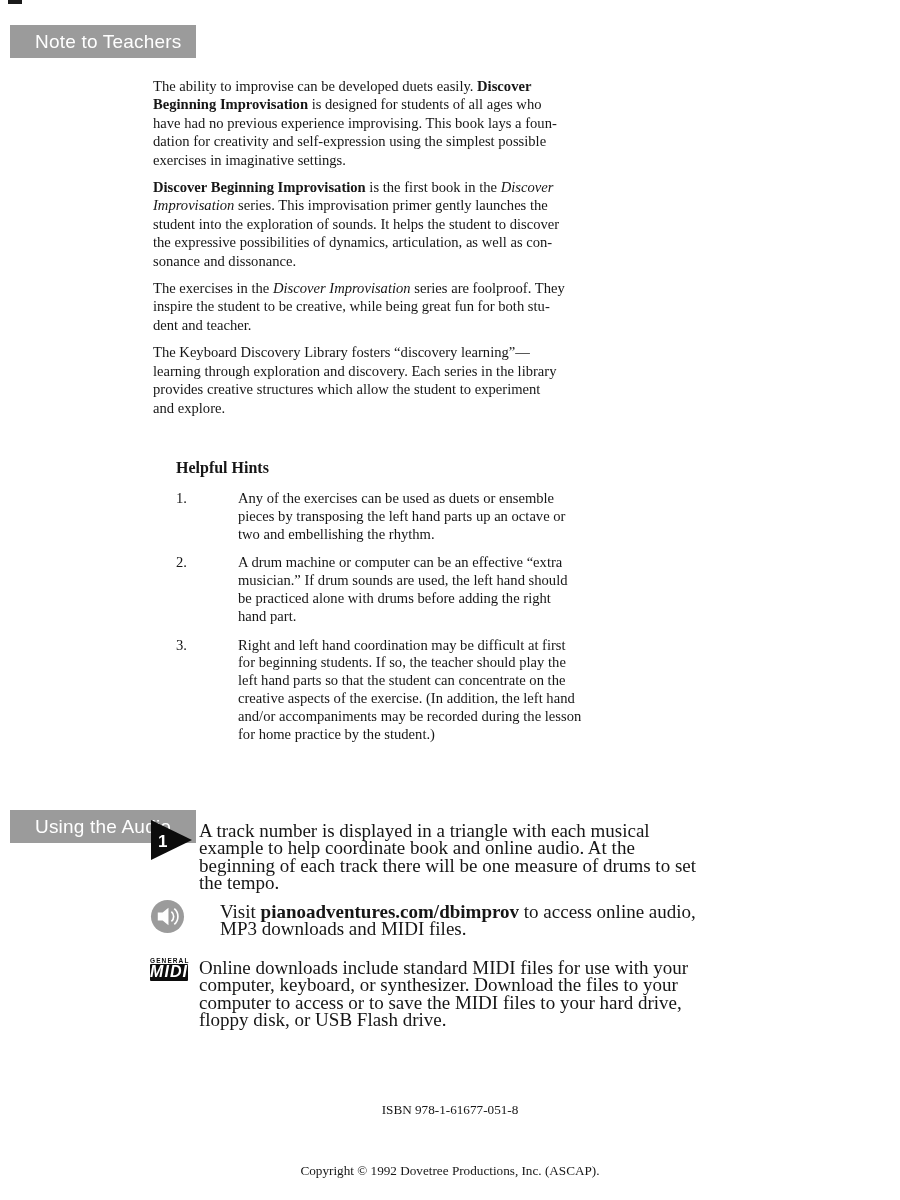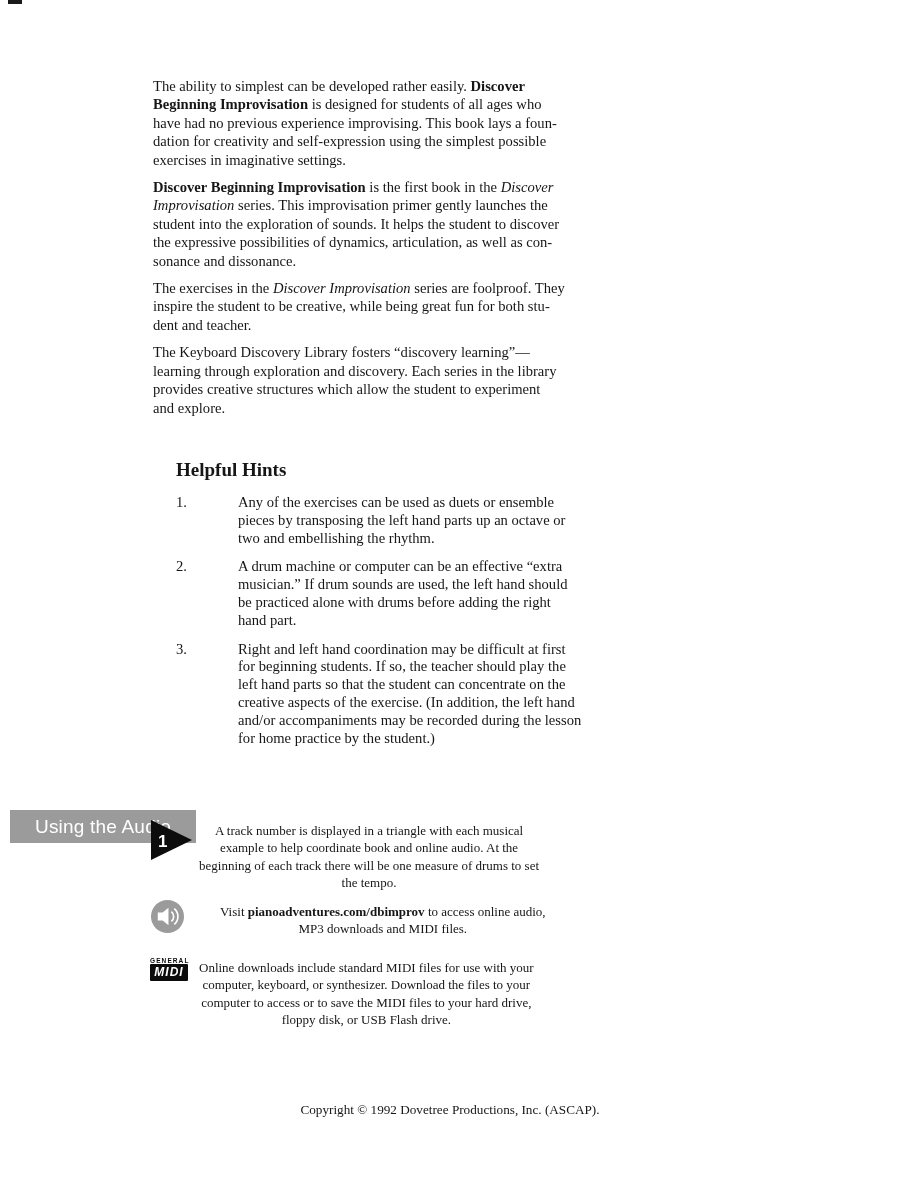--- a/index.html
+++ b/index.html
@@ -48,21 +48,21 @@
   }
   .rt-b { font-weight: bold; }
   .rt-i { font-style: italic; }
 
   #helpful-hints {
     position: absolute;
     left: 176px; top: 459px;
   }
   .hints-heading {
     font-weight: bold;
-    font-size: 19px;
+    font-size: 16px;
     margin: 0 0 13px 0;
   }
   .hint-row {
     display: flex;
     margin-bottom: 11px;
     font-size: 14.6px;
     line-height: 17.8px;
   }
   .hint-num {
     width: 26px;
@@ -77,24 +77,23 @@
   }
   #audio-row-track { top: 820px; }
   #audio-row-speaker { top: 899px; gap: 21px; }
   #audio-row-midi { top: 953px; }
   .audio-icon-col {
     width: 49px;
     flex: 0 0 49px;
   }
   .audio-text {
     white-space: pre;
-    font-size: 13px;
+    font-size: 19px;
     line-height: 17.4px;
     padding-top: 2px;
-    text-align: center;
   }
   #audio-row-speaker .audio-text { padding-top: 4px; }
   #audio-row-midi .audio-text { padding-top: 6px; }
 
   .gm-logo { width: 38px; }
   .gm-general {
     font-family: "Liberation Sans", sans-serif;
     font-size: 6.5px;
     font-weight: bold;
     letter-spacing: 1.1px;
@@ -102,21 +101,21 @@
     color: #0c0c0c;
     line-height: 7px;
     padding-top: 4px;
   }
   .gm-box {
     background: #0c0c0c;
     color: #ffffff;
     font-family: "Liberation Sans", sans-serif;
     font-weight: bold;
     font-style: italic;
-    font-size: 12px;
+    font-size: 16px;
     line-height: 16px;
     text-align: center;
     letter-spacing: 1px;
     height: 17px;
     border-radius: 1px;
   }
 
   #footer {
     position: absolute;
     left: 0; top: 1067px;
@@ -128,23 +127,24 @@
   }
   .footer-isbn { margin-bottom: 9px; }
 </style>
 </head>
 <body>
 
 <div id="page">
 
   <div class="scan-mark"></div>
 
+  <div class="banner" id="banner-teachers">Note to Teachers</div>
 
   <div id="paragraphs">
-    <p class="para"><span>The ability to simplest can be developed rather easily. </span><span class="rt-b">Discover
+    <p class="para"><span>The ability to improvise can be developed duets easily. </span><span class="rt-b">Discover
 Beginning Improvisation</span><span> is designed for students of all ages who
 have had no previous experience improvising. This book lays a foun-
 dation for creativity and self-expression using the simplest possible
 exercises in imaginative settings.</span></p>
     <p class="para"><span class="rt-b">Discover Beginning Improvisation</span><span> is the first book in the </span><span class="rt-i">Discover
 Improvisation</span><span> series. This improvisation primer gently launches the
 student into the exploration of sounds. It helps the student to discover
 the expressive possibilities of dynamics, articulation, as well as con-
 sonance and dissonance.</span></p>
     <p class="para"><span>The exercises in the </span><span class="rt-i">Discover Improvisation</span><span> series are foolproof. They
@@ -217,20 +217,21 @@
         <div class="gm-box">MIDI</div>
       </div>
     </div>
     <div class="audio-text"><span>Online downloads include standard MIDI files for use with your
 computer, keyboard, or synthesizer. Download the files to your
 computer to access or to save the MIDI files to your hard drive,
 floppy disk, or USB Flash drive.</span></div>
   </div>
 
   <div id="footer">
+    <div class="footer-isbn">ISBN 978-1-61677-051-8</div>
     <div>Copyright © 1992 Dovetree Productions, Inc. (ASCAP).</div>
     
     
     
     
   </div>
 
 </div>
 
 </body></html>

